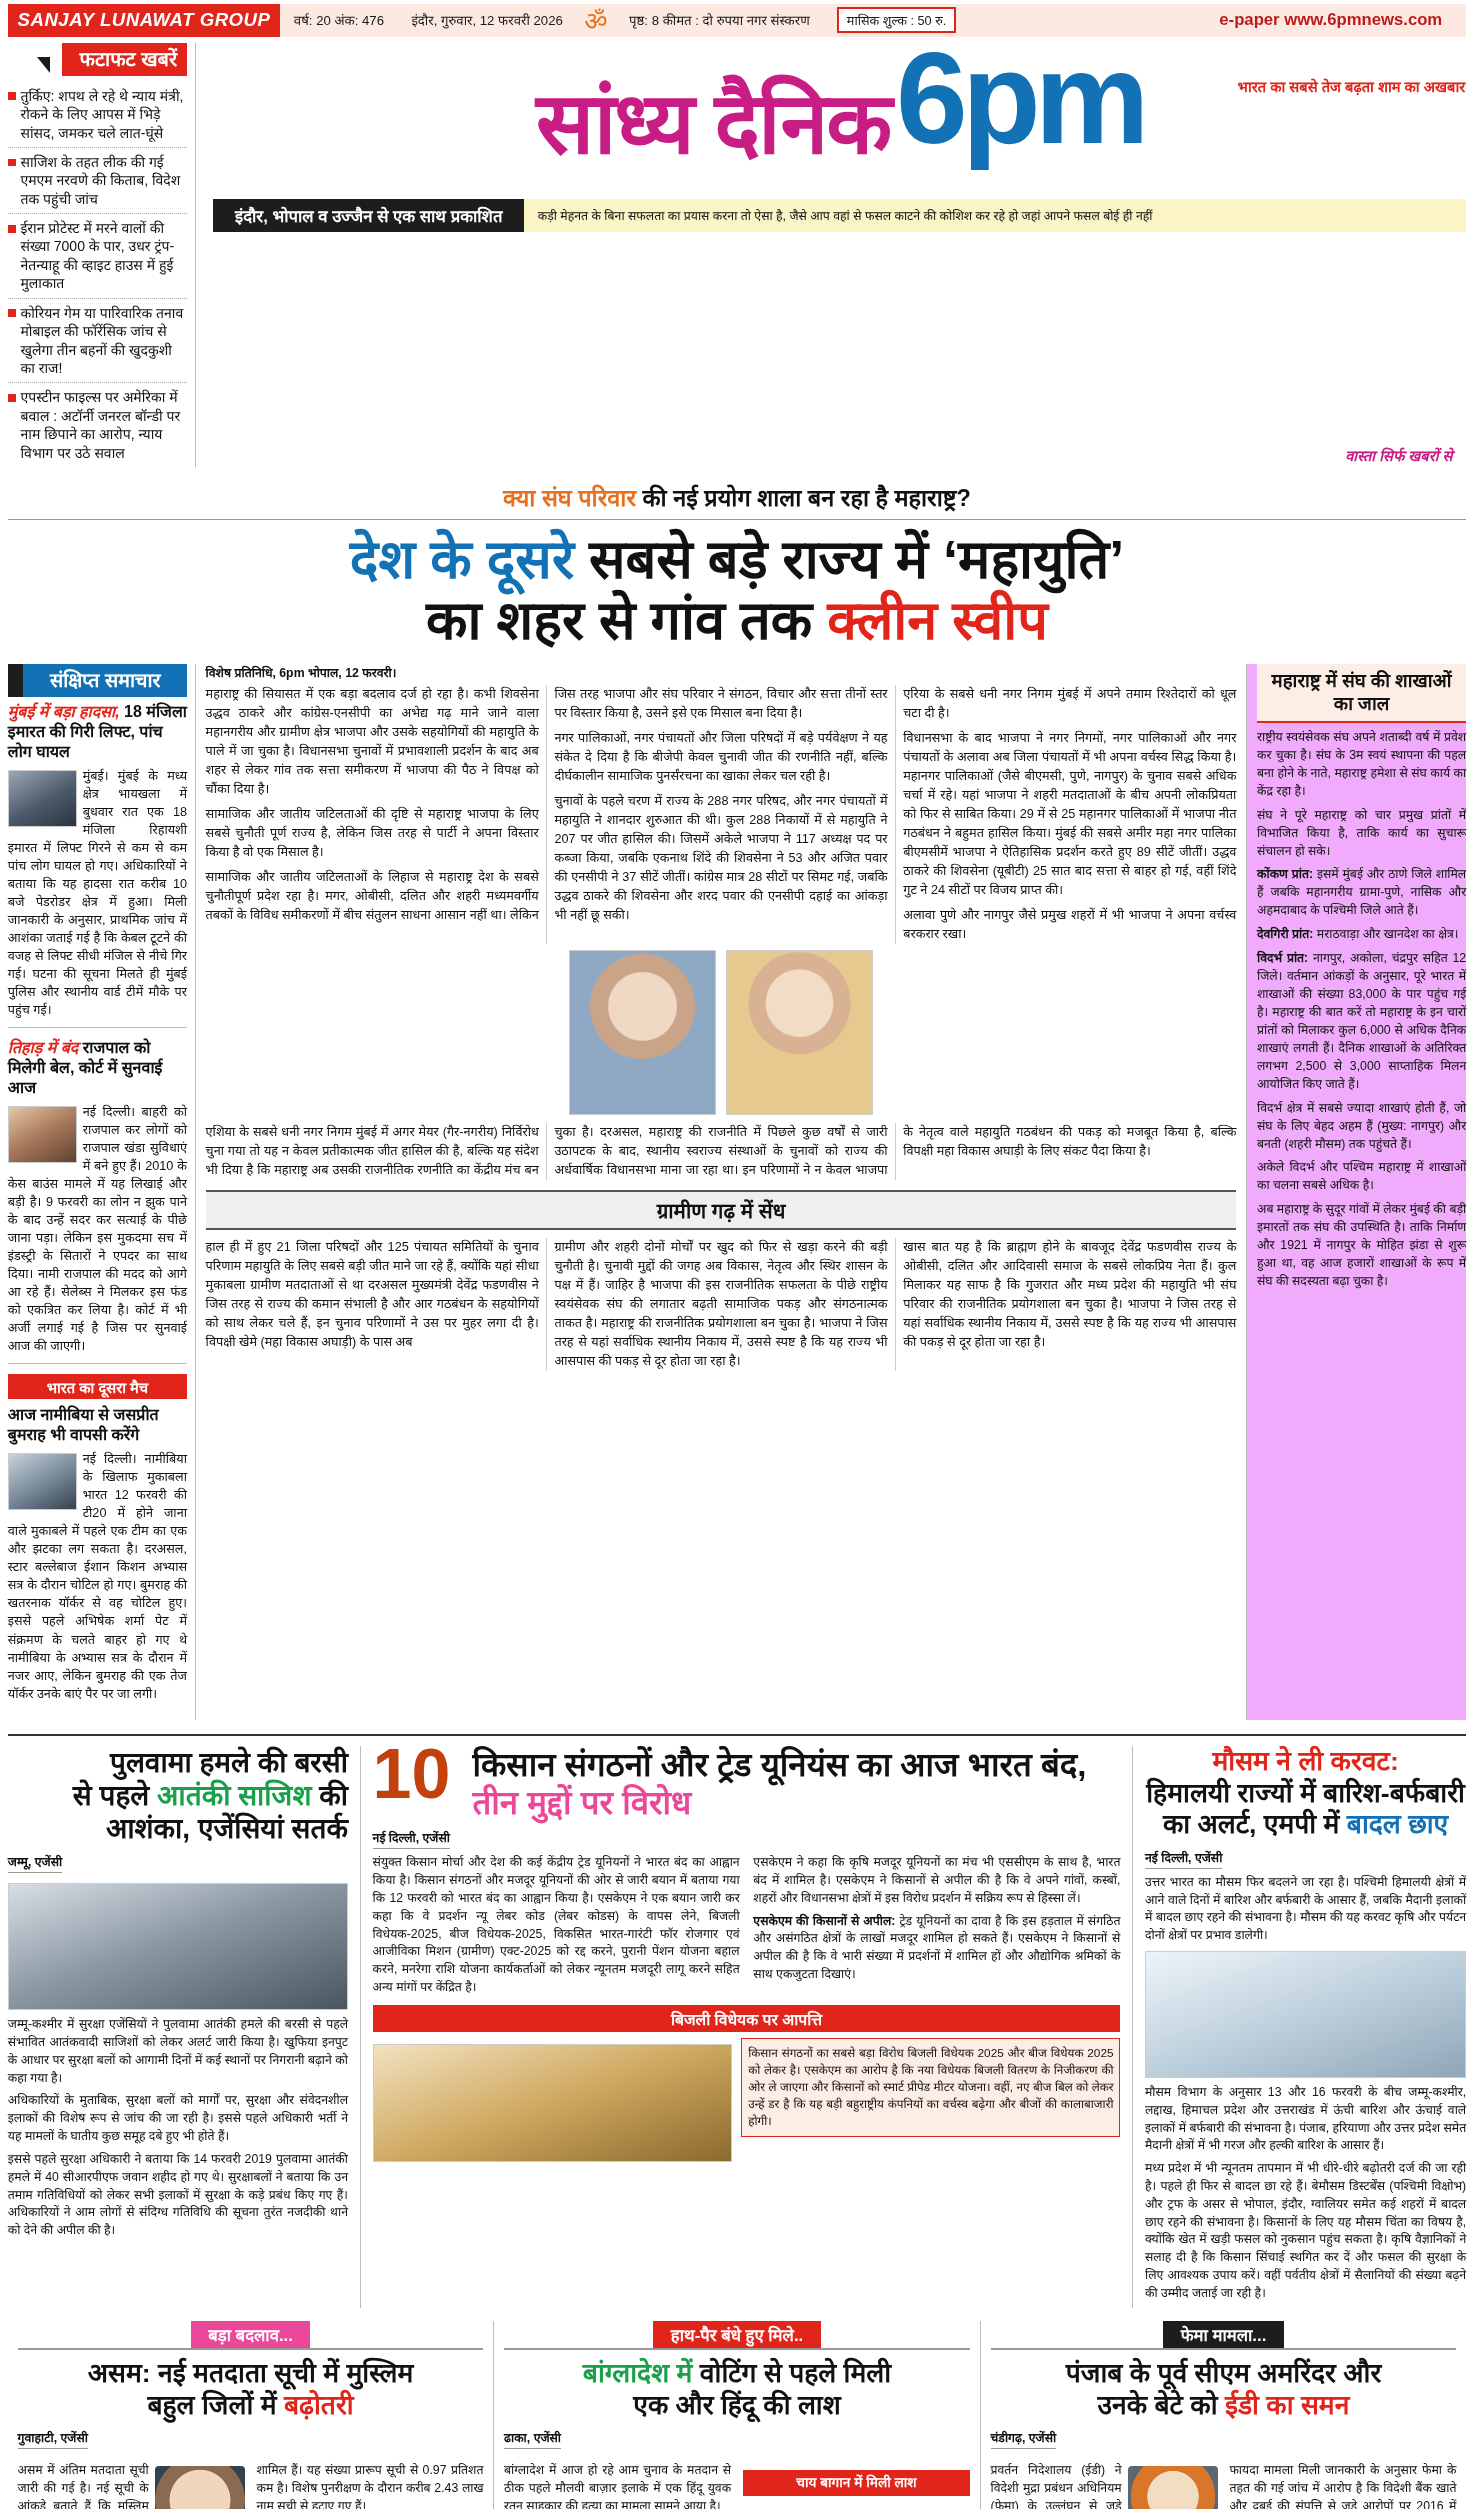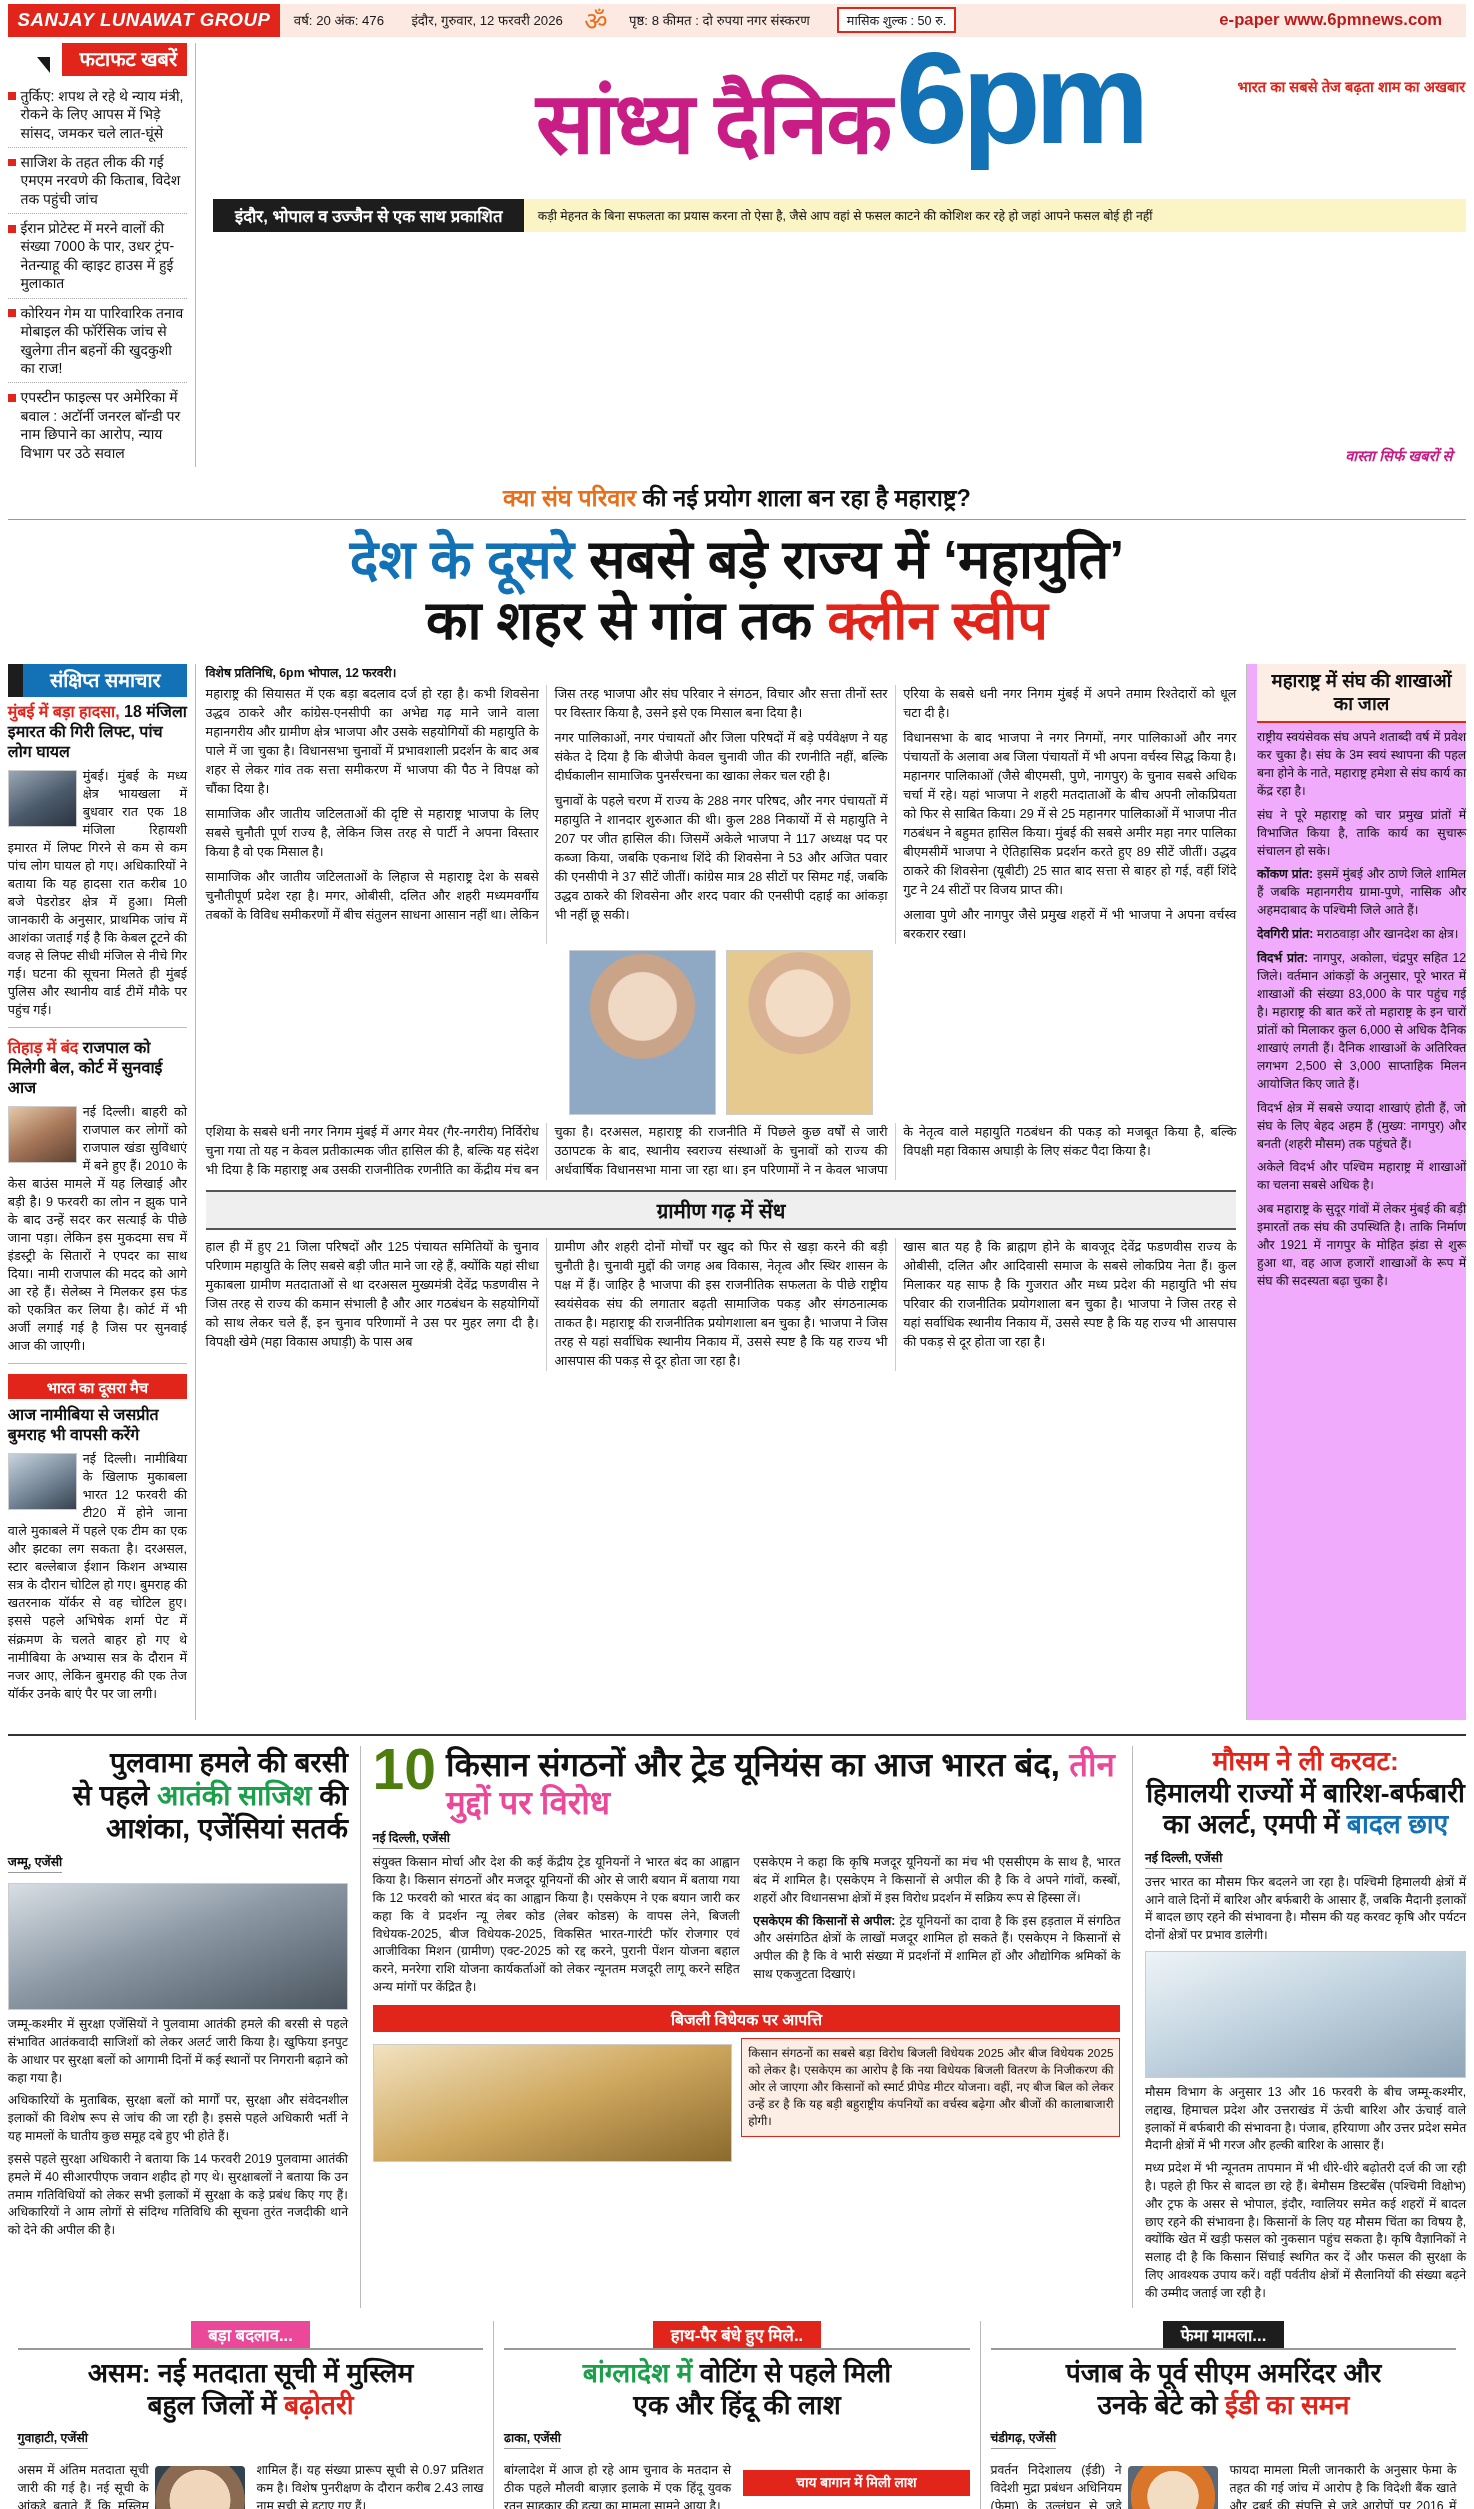--- a/index.html
+++ b/index.html
@@ -65,21 +65,21 @@
   .col-right { width:220px; flex:0 0 220px; padding-left:9.8px; border-left:1px solid #bbb; }
 
   .sec-head { display:flex; margin-bottom:4.9px; }
   .sec-head .blk { width:15.7px; background:#1d1d1d; }
   .sec-head .lbl { flex:1; background:#1272b5; color:#fff; font-size:19.6px; font-weight:bold;
                    text-align:center; padding:2px 3.9px 3.9px; }
 
   .brief { margin-bottom:9.8px; border-bottom:1px solid #bbb; padding-bottom:7.8px; }
   .brief:last-child { border-bottom:none; }
   .brief h3 { font-size:16px; line-height:1.25; font-weight:bold; }
-  .brief h3 .red { color:#e1251b; }
+  .brief h3 .red { color:#e1251b;font-style:italic; }
   .brief p { font-size:12.7px; line-height:1.42; margin-top:4.9px; text-align:justify; }
   .thumb { width:69px;height:57px; float:left; margin:2.9px 5.9px 2px 0; border:1px solid #ccc;
            background:linear-gradient(150deg,#9aa7b5,#4b5a6b 55%,#2b3440); }
   .thumb.p2 { background:linear-gradient(150deg,#e4c9a8,#a8775a 50%,#5e4333); }
   .thumb.p3 { background:linear-gradient(150deg,#c8d4de,#6d7e8f 60%,#36414d); }
 
   .redband { background:#e1251b; color:#fff; font-size:14.7px; font-weight:bold; text-align:center;
              padding:2.9px; margin:7.8px 0 5.9px; }
 
   
@@ -107,21 +107,21 @@
 
   
   .mid-row { display:flex; margin-top:13.7px; border-top:2px solid #333; padding-top:9.8px; }
   .mid-a { width:353px; flex:0 0 353px; padding-right:11.8px; border-right:1px solid #bbb; }
   .mid-b { flex:1; padding:0 11.8px; border-right:1px solid #bbb; }
   .mid-c { width:333px; flex:0 0 333px; padding-left:11.8px; }
 
   .mid-a h2 { font-size:28px; font-weight:bold; line-height:1.18; text-align:right; }
   .mid-a h2 .green { color:#1aa04a; }
   .mid-b h2 { font-size:33px; font-weight:bold; line-height:1.15; }
-  .mid-b h2 .big10 { font-size:57px; color:#4d7c0f; float:left; line-height:.82; margin-right:10px; }
+  .mid-b h2 .big10 { font-size:70px; color:#c2410c; float:left; line-height:.82; margin-right:22px; }
   .mid-b h2 .blue { color:#ec4899; }
   .mid-c h2 { font-size:26.5px; font-weight:bold; line-height:1.2; text-align:center; }
   .mid-hd { font-size:12.3px; font-weight:bold; border-bottom:1px solid #999; padding-bottom:2px;
             margin:7.8px 0 4.9px; display:inline-block; }
   .mid-txt { font-size:12.3px; line-height:1.45; text-align:justify; column-gap:13.7px; }
   .mid-txt p { margin-bottom:4.9px; }
   .photo-wide { width:100%; height:127px; border:1px solid #ccc; margin:5.9px 0;
                 background:linear-gradient(160deg,#d8dee4,#8d9aa6 45%,#4a555f); }
   .photo-snow { background:linear-gradient(160deg,#eef4f8,#c3d4e0 45%,#8fa6b8); }
   .photo-keys { background:linear-gradient(160deg,#f2e2c0,#cfa85f 50%,#8a6a2e); }

